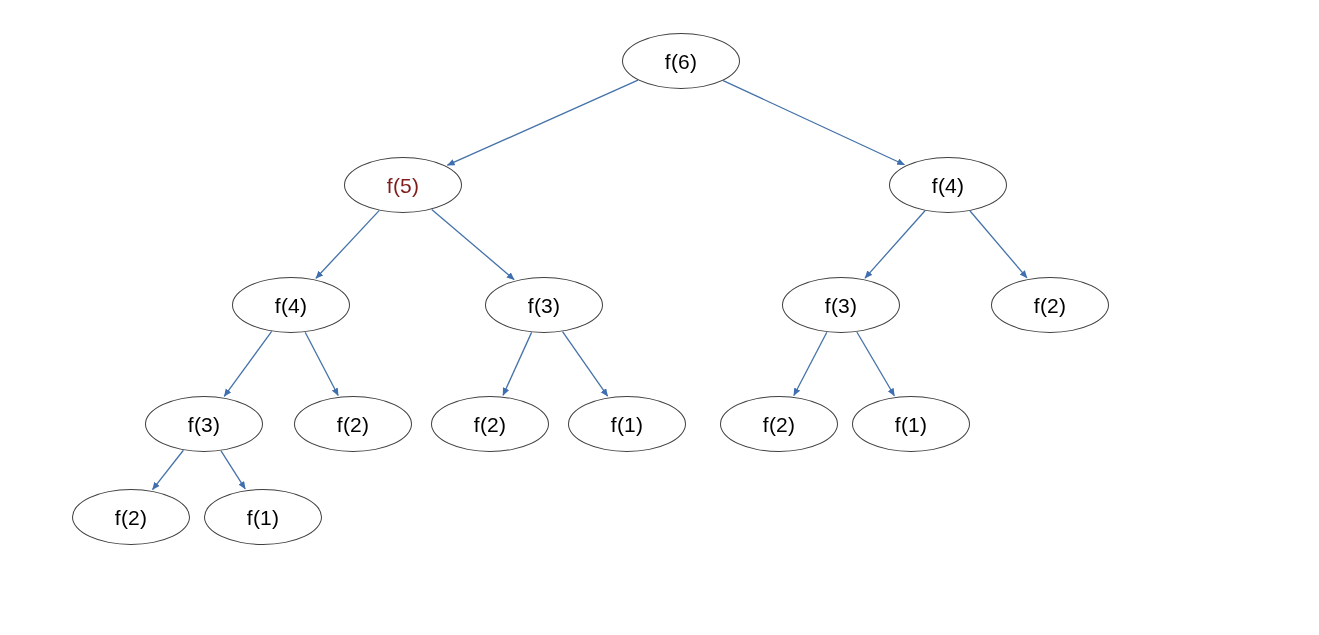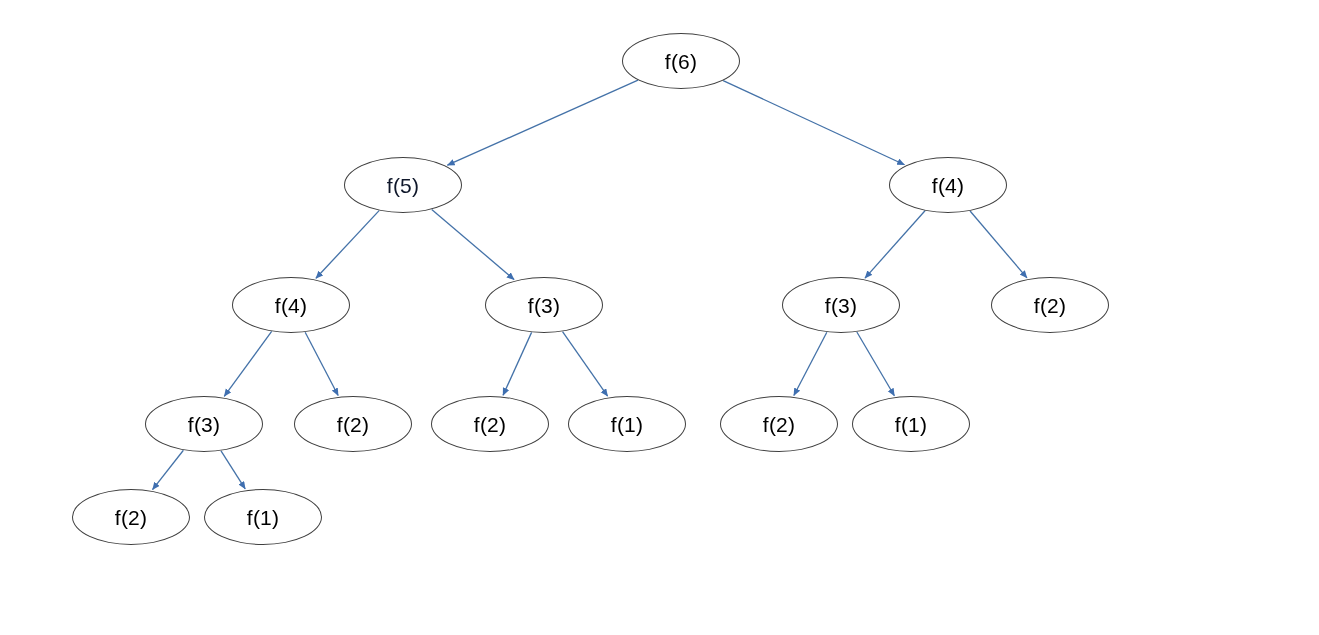--- a/index.html
+++ b/index.html
@@ -70,21 +70,21 @@
         <line x1="856.86" y1="331.97" x2="894.38" y2="395.74" stroke="#4472a8" stroke-width="1.3" marker-end="url(#arrowhead)"></line>
         <line x1="183.40" y1="450.24" x2="152.52" y2="489.58" stroke="#4472a8" stroke-width="1.3" marker-end="url(#arrowhead)"></line>
         <line x1="221.01" y1="450.81" x2="245.19" y2="488.92" stroke="#4472a8" stroke-width="1.3" marker-end="url(#arrowhead)"></line>
       </g>
   </svg>
   <div id="nodes-layer">
       <div class="node" style="left: 622px; top: 33px; width: 118px; height: 56px; border-color: rgb(63, 63, 63);">
         <span class="node-label" style="color: rgb(0, 0, 0);">f(6)</span>
       </div>
       <div class="node" style="left: 344px; top: 157px; width: 118px; height: 56px; border-color: rgb(63, 63, 63);">
-        <span class="node-label" style="color: #0f172a;">f(5)</span>
+        <span class="node-label" style="color: #7f1d1d;">f(5)</span>
       </div>
       <div class="node" style="left: 889px; top: 157px; width: 118px; height: 56px; border-color: rgb(63, 63, 63);">
         <span class="node-label" style="color: rgb(0, 0, 0);">f(4)</span>
       </div>
       <div class="node" style="left: 232px; top: 277px; width: 118px; height: 56px; border-color: rgb(63, 63, 63);">
         <span class="node-label" style="color: rgb(0, 0, 0);">f(4)</span>
       </div>
       <div class="node" style="left: 485px; top: 277px; width: 118px; height: 56px; border-color: rgb(63, 63, 63);">
         <span class="node-label" style="color: rgb(0, 0, 0);">f(3)</span>
       </div>

